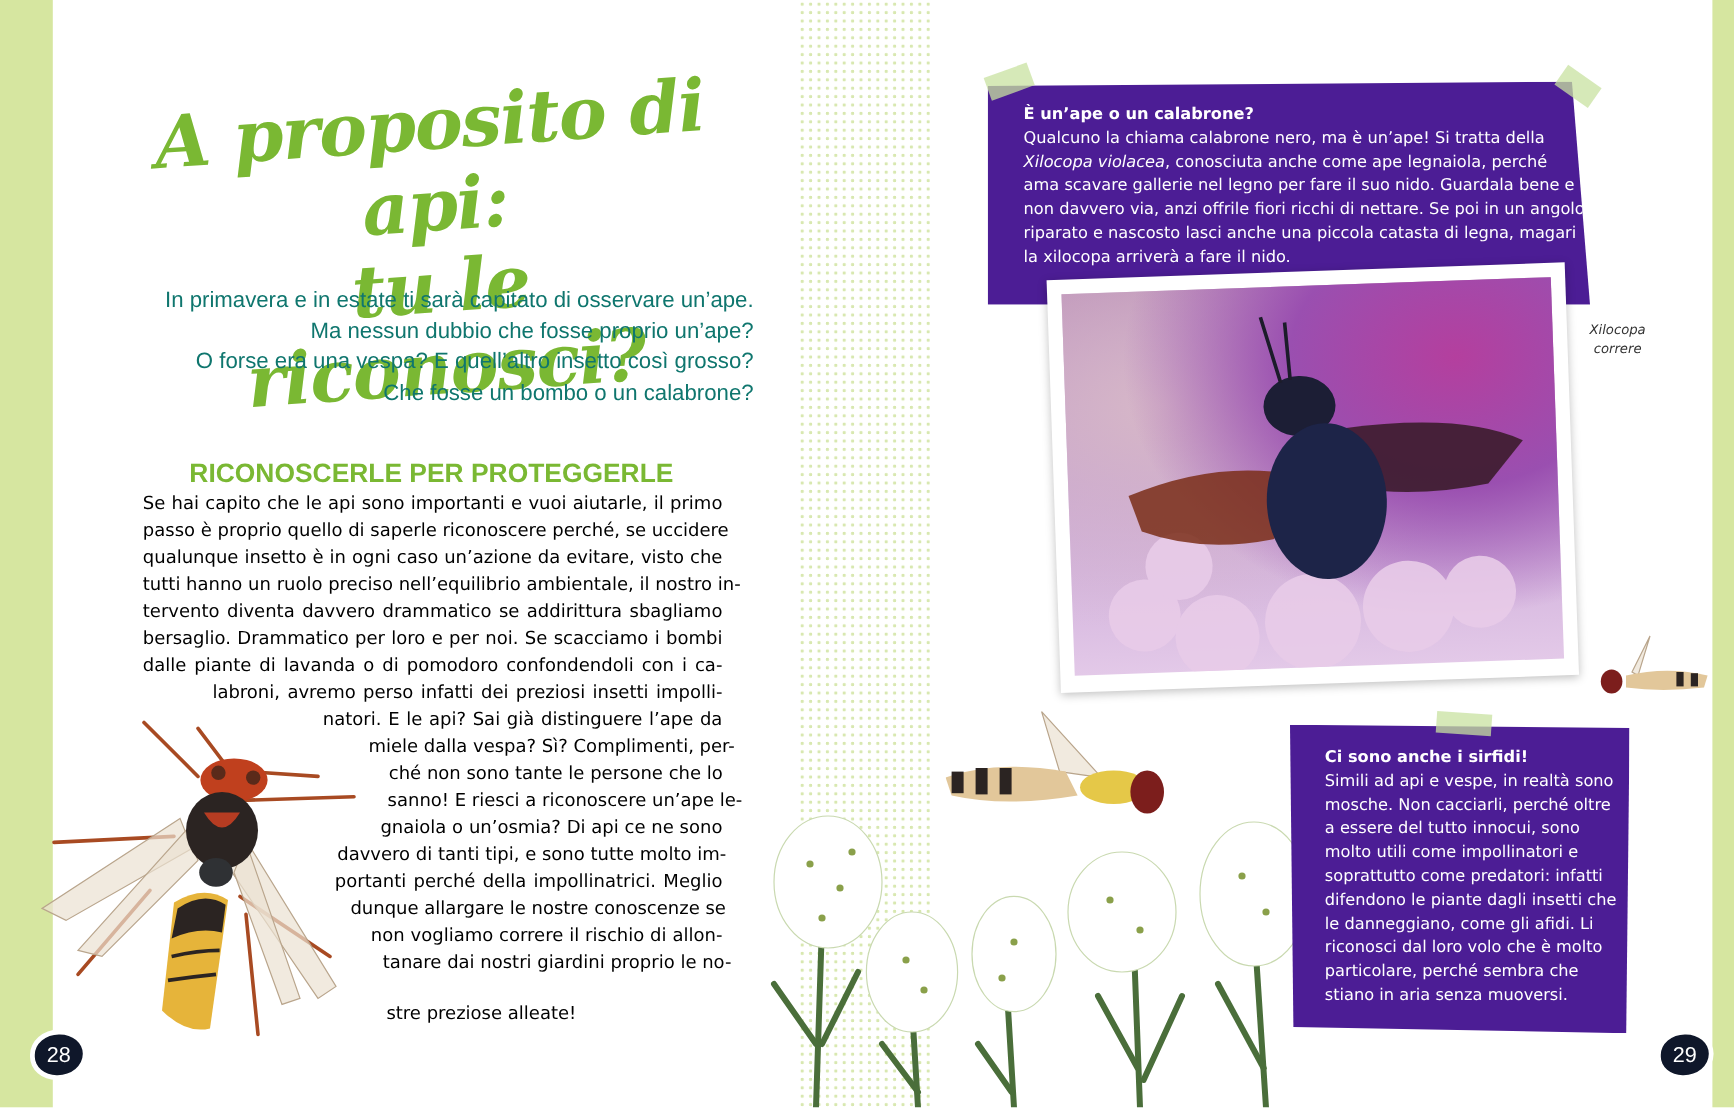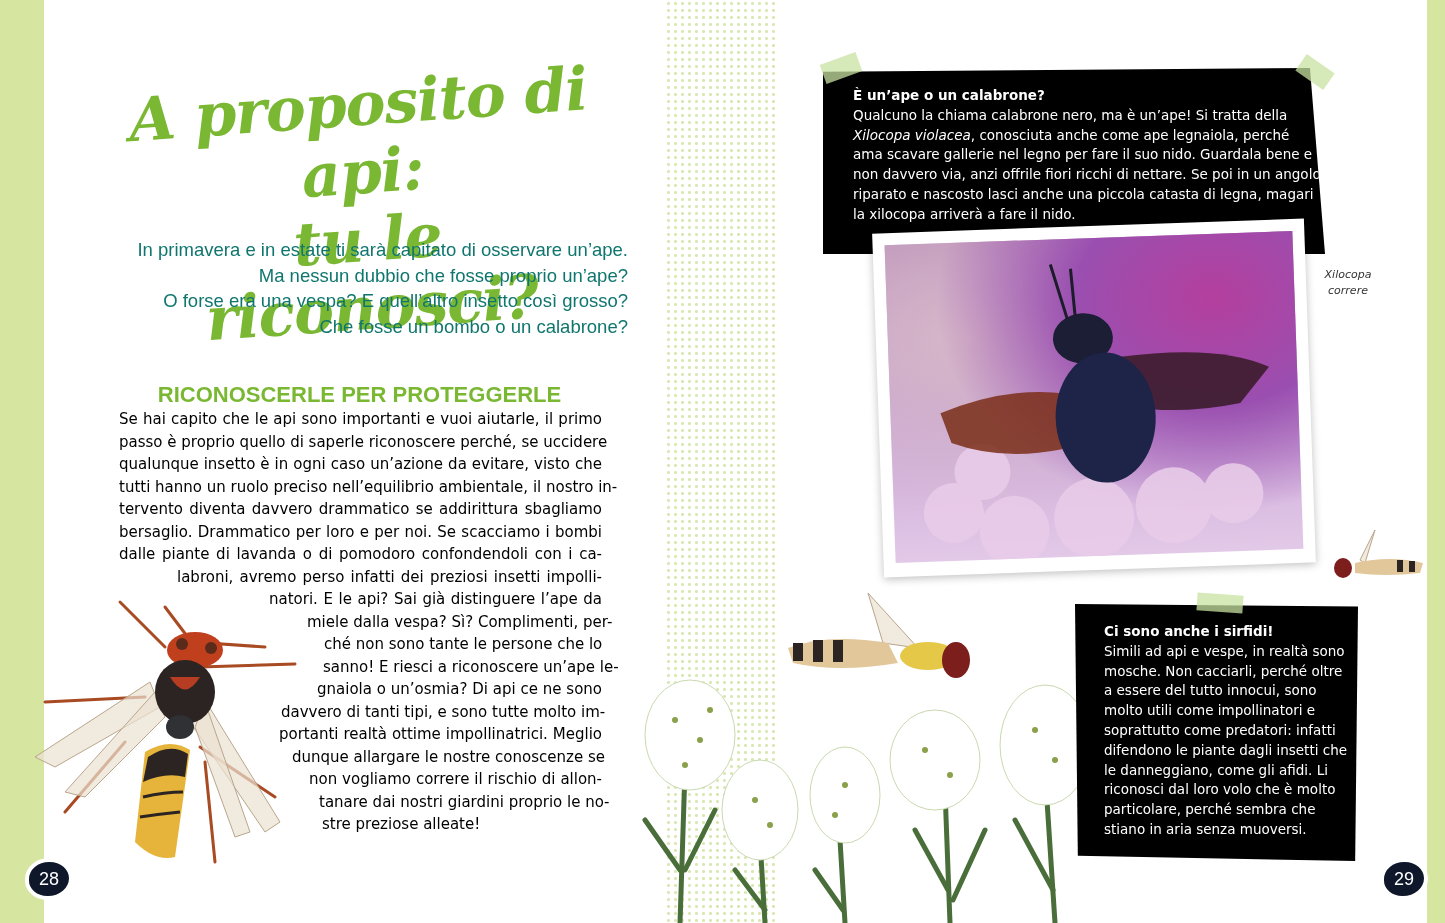--- a/index.html
+++ b/index.html
@@ -27,28 +27,28 @@
       color: #0f766e; font-family: "Liberation Sans", sans-serif; font-size: 18.5px; line-height: 25.5px; text-align: right;
     }
     .section-title {
       position: absolute; left: 118px; top: 382px; width: 483px;
       color: #7ab833; font-family: "Liberation Sans", sans-serif; font-weight: bold; font-size: 22px; text-align: center;
     }
     .body-line {
       position: absolute; right: 843px; font-family: "DejaVu Sans", sans-serif; font-size: 15px; line-height: 22.5px;
       color: #000000; text-align: justify; text-align-last: justify; white-space: nowrap;
     }
-    .body-line.last { text-align-last: left; }
+    .body-line.last { text-align-last: left; margin-top: 20px; }
     .page-num {
       position: absolute; width: 40px; height: 34px; border-radius: 50% 48% 52% 46%;
       background: #0f172a; color: #fff; font-family: "Liberation Sans", sans-serif;
       font-size: 18px; line-height: 34px; text-align: center; border: 4px solid #fff;
     }
     .box {
-      position: absolute; background: #000000; color: #ffffff;
+      position: absolute; background: #4c1d95; color: #ffffff;
       font-family: "DejaVu Sans", sans-serif; font-size: 13.5px; line-height: 19.8px;
     }
     .box1 { left: 823px; top: 68px; width: 502px; height: 186px; clip-path: polygon(0 2%, 97% 0, 100% 100%, 0 100%); }
     .box1 .inner { position: absolute; left: 30px; top: 18px; width: 470px; }
     .box2 { left: 1075px; top: 604px; width: 283px; height: 257px; clip-path: polygon(0 0, 100% 1%, 99% 100%, 1% 98%); text-decoration: underline; }
     .box2 .inner { position: absolute; left: 29px; top: 18px; width: 250px; }
     .box-title { font-weight: bold; }
     .tape { position: absolute; background: rgba(200,225,160,0.75); }
     .photo-frame {
       position: absolute; left: 878px; top: 226px; width: 432px; height: 344px; background: #fff;
@@ -95,21 +95,21 @@
   <div class="body-line" style="top:498px;left:119px;">tervento diventa davvero drammatico se addirittura sbagliamo</div>
   <div class="body-line" style="top:521px;left:119px;">bersaglio. Drammatico per loro e per noi. Se scacciamo i bombi</div>
   <div class="body-line" style="top:543px;left:119px;">dalle piante di lavanda o di pomodoro confondendoli con i ca-</div>
   <div class="body-line" style="top:566px;left:177px;">labroni, avremo perso infatti dei preziosi insetti impolli-</div>
   <div class="body-line" style="top:588px;left:269px;">natori. E le api? Sai già distinguere l’ape da</div>
   <div class="body-line" style="top:611px;left:307px;">miele dalla vespa? Sì? Complimenti, per-</div>
   <div class="body-line" style="top:633px;left:324px;">ché non sono tante le persone che lo</div>
   <div class="body-line" style="top:656px;left:323px;">sanno! E riesci a riconoscere un’ape le-</div>
   <div class="body-line" style="top:678px;left:317px;">gnaiola o un’osmia? Di api ce ne sono</div>
   <div class="body-line" style="top:701px;left:281px;">davvero di tanti tipi, e sono tutte molto im-</div>
-  <div class="body-line" style="top:723px;left:279px;">portanti realtà ottime impollinatrici. Meglio</div>
+  <div class="body-line" style="top:723px;left:279px;">portanti perché della impollinatrici. Meglio</div>
   <div class="body-line" style="top:746px;left:292px;">dunque allargare le nostre conoscenze se</div>
   <div class="body-line" style="top:768px;left:309px;">non vogliamo correre il rischio di allon-</div>
   <div class="body-line" style="top:791px;left:319px;">tanare dai nostri giardini proprio le no-</div>
   <div class="body-line last" style="top:813px;left:322px;">stre preziose alleate!</div>
 </div>
 
 <div style="position:absolute;left:25px;top:592px;width:280px;height:275px;">
   <svg width="280" height="275" viewBox="0 0 280 275">
     <g stroke="#a84a22" stroke-width="3" fill="none" stroke-linecap="round">
       <path d="M95 10 L140 55"></path>

